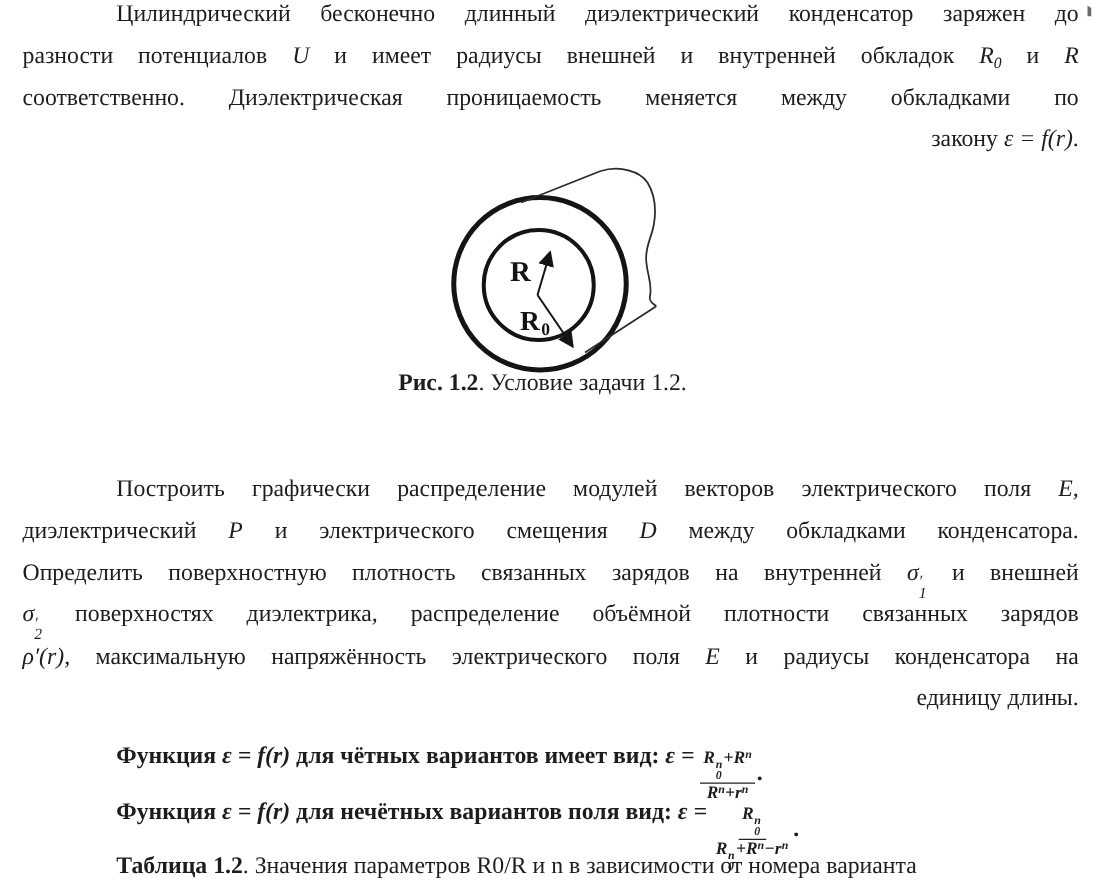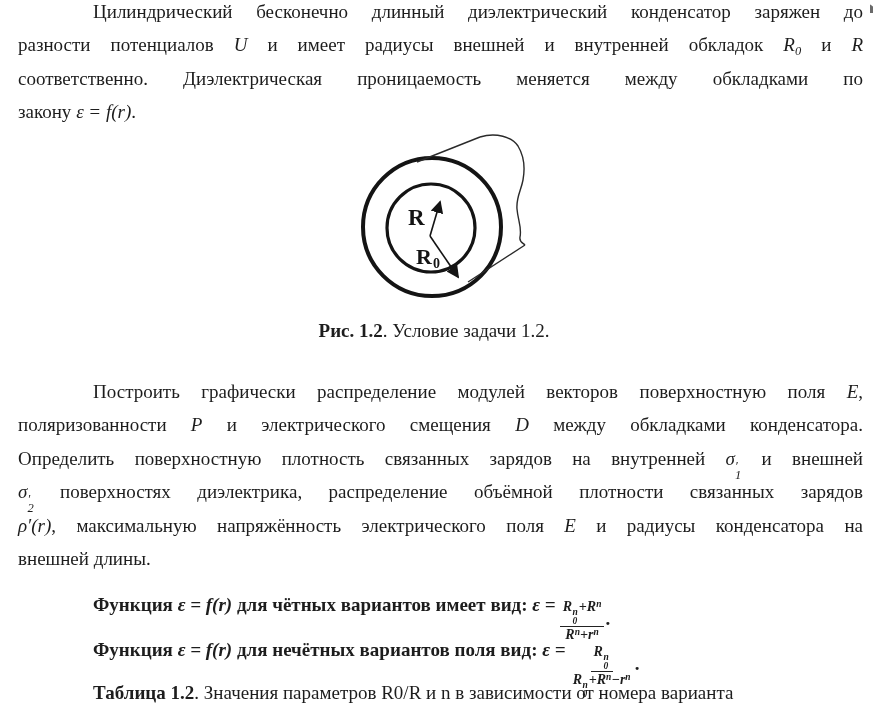--- a/index.html
+++ b/index.html
@@ -13,29 +13,29 @@
     overflow:hidden;
     border-radius:31px;
   }
   .para{position:absolute;left:18px;width:845px;}
   .line{
     height:33.4px;line-height:33.4px;
     text-align:justify;text-align-last:justify;
     white-space:normal;
   }
   .line.first{text-indent:75px;}
-  .line.noj{text-align:left;text-align-last:auto;}
+  .line.noj{text-align:right;text-align-last:auto;margin-left:16px;}
   .it{font-style:italic;}
   .b{font-weight:bold;}
   .sub{font-size:12.5px;font-style:italic;vertical-align:-4px;}
   
   .ss{display:inline-flex;flex-direction:column;align-items:flex-start;
       font-size:12.5px;font-style:italic;line-height:9px;vertical-align:-5px;}
   
-  .caption{position:absolute;left:18px;width:832px;top:314px;height:33px;line-height:33px;text-align:center;}
+  .caption{position:absolute;left:18px;width:832px;top:290px;height:33px;line-height:33px;text-align:center;}
   .tcap{position:absolute;left:93px;top:676px;height:33px;line-height:33px;}
   
   .formula{position:absolute;left:93px;line-height:26px;white-space:nowrap;font-weight:bold;}
   .frac{display:inline-flex;flex-direction:column;align-items:center;margin:0 1px 0 4px;}
   .fnum,.fden{font-size:14px;font-style:italic;line-height:15px;padding:0 3px;white-space:nowrap;}
   .fnum{border-bottom:1.4px solid #222;padding-bottom:1px;}
   .fsup{font-size:9.5px;font-style:italic;position:relative;top:-4px;}
   .rss{display:inline-flex;flex-direction:column;align-items:flex-start;
        font-size:9.5px;font-style:italic;line-height:8.5px;vertical-align:-4px;margin:0 1px 0 0.5px;}
   .enddot{display:inline-block;vertical-align:-14px;}
@@ -69,32 +69,32 @@
     <line x1="80" y1="111" x2="90" y2="77" stroke="#141414" stroke-width="1.6" marker-end="url(#ah)"></line>
     <line x1="80" y1="111" x2="108" y2="152" stroke="#141414" stroke-width="1.6" marker-end="url(#ah)"></line>
     <text x="58" y="100" font-size="23">R</text>
     <text x="66" y="139" font-size="22">R</text>
     <text x="83" y="143" font-size="14">0</text>
   </svg>
 
   <div class="caption"><span class="b">Рис. 1.2</span><span>. Условие задачи 1.2.</span></div>
 
   <div class="para" style="top:375px">
-    <div class="line first"><span>Построить графически распределение модулей векторов поверхностную поля </span><span class="it">E</span><span>,</span></div>
-    <div class="line"><span>поляризованности </span><span class="it">P</span><span> и электрического смещения </span><span class="it">D</span><span> между обкладками конденсатора.</span></div>
+    <div class="line first"><span>Построить графически распределение модулей векторов электрического поля </span><span class="it">E</span><span>,</span></div>
+    <div class="line"><span>диэлектрический </span><span class="it">P</span><span> и электрического смещения </span><span class="it">D</span><span> между обкладками конденсатора.</span></div>
     <div class="line"><span>Определить поверхностную плотность связанных зарядов на внутренней </span><span class="it">σ</span><span class="ss">
           <span>′</span>
           <span>1</span>
         </span><span> и внешней</span></div>
     <div class="line"><span class="it">σ</span><span class="ss">
           <span>′</span>
           <span>2</span>
         </span><span> поверхностях диэлектрика, распределение объёмной плотности связанных зарядов</span></div>
     <div class="line"><span class="it">ρ′(r)</span><span>, максимальную напряжённость электрического поля </span><span class="it">E</span><span> и радиусы конденсатора на</span></div>
-    <div class="line noj"><span>внешней длины.</span></div>
+    <div class="line noj"><span>единицу длины.</span></div>
   </div>
 
   <div class="formula" style="top:592px"><span>Функция </span><span class="it">ε = f(r)</span><span> для чётных вариантов имеет вид: </span><span class="it">ε =</span><span class="frac">
         <span class="fnum"><span>R</span><span class="rss">
             <span>n</span>
             <span>0</span>
           </span><span>+</span><span>R</span><span class="fsup">n</span></span>
         <span class="fden"><span>R</span><span class="fsup">n</span><span>+</span><span>r</span><span class="fsup">n</span></span>
       </span><span class="enddot">.</span></div>
 

